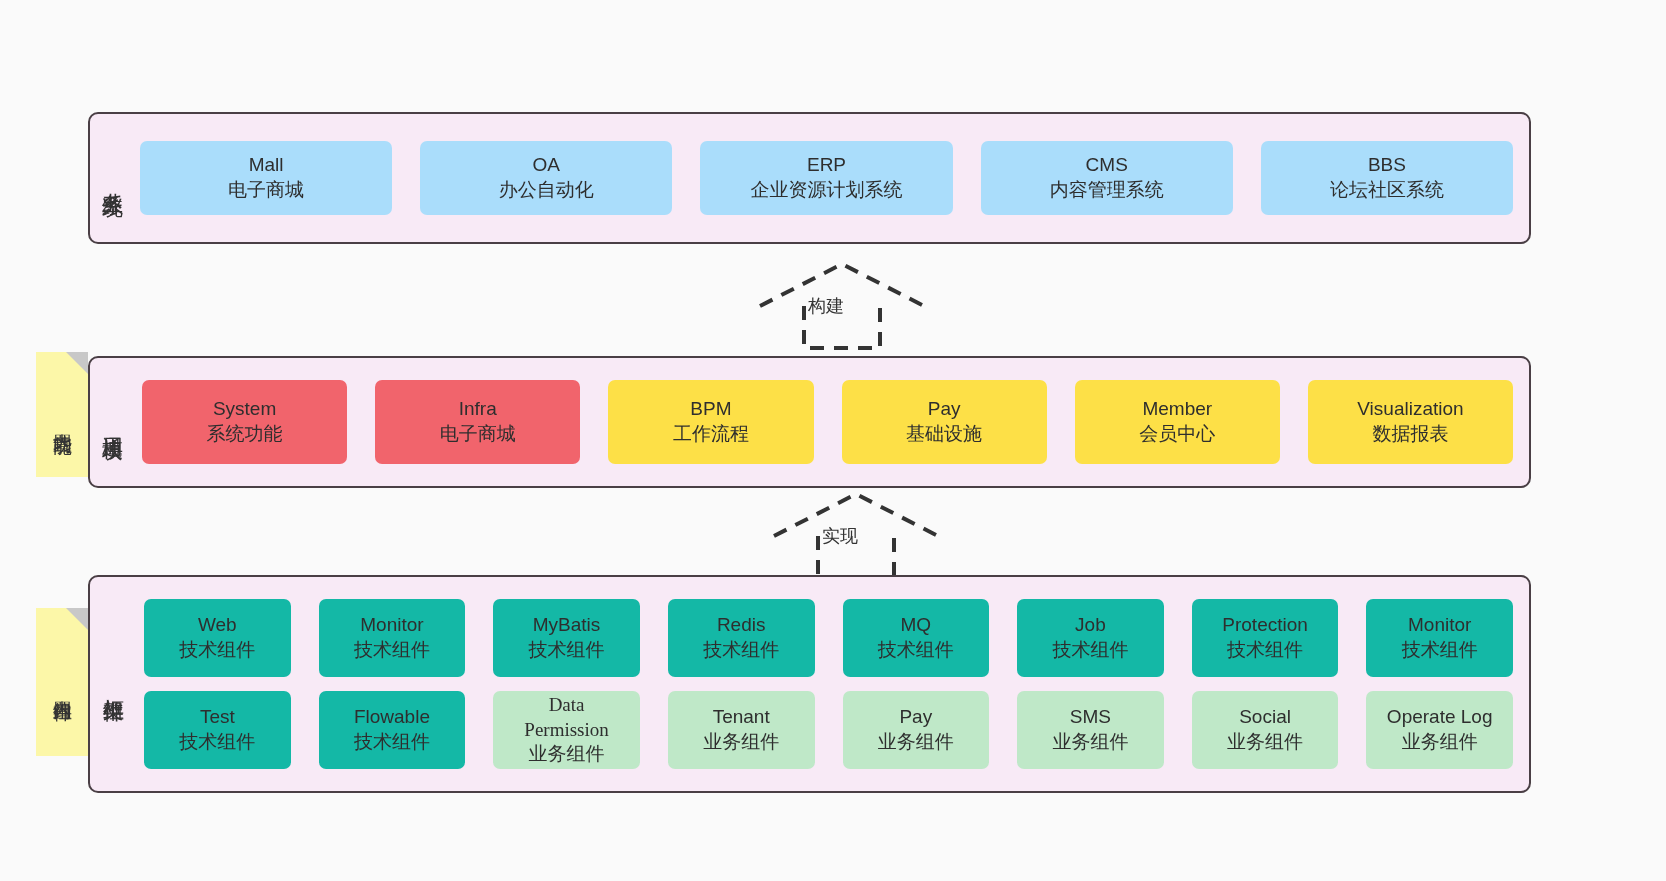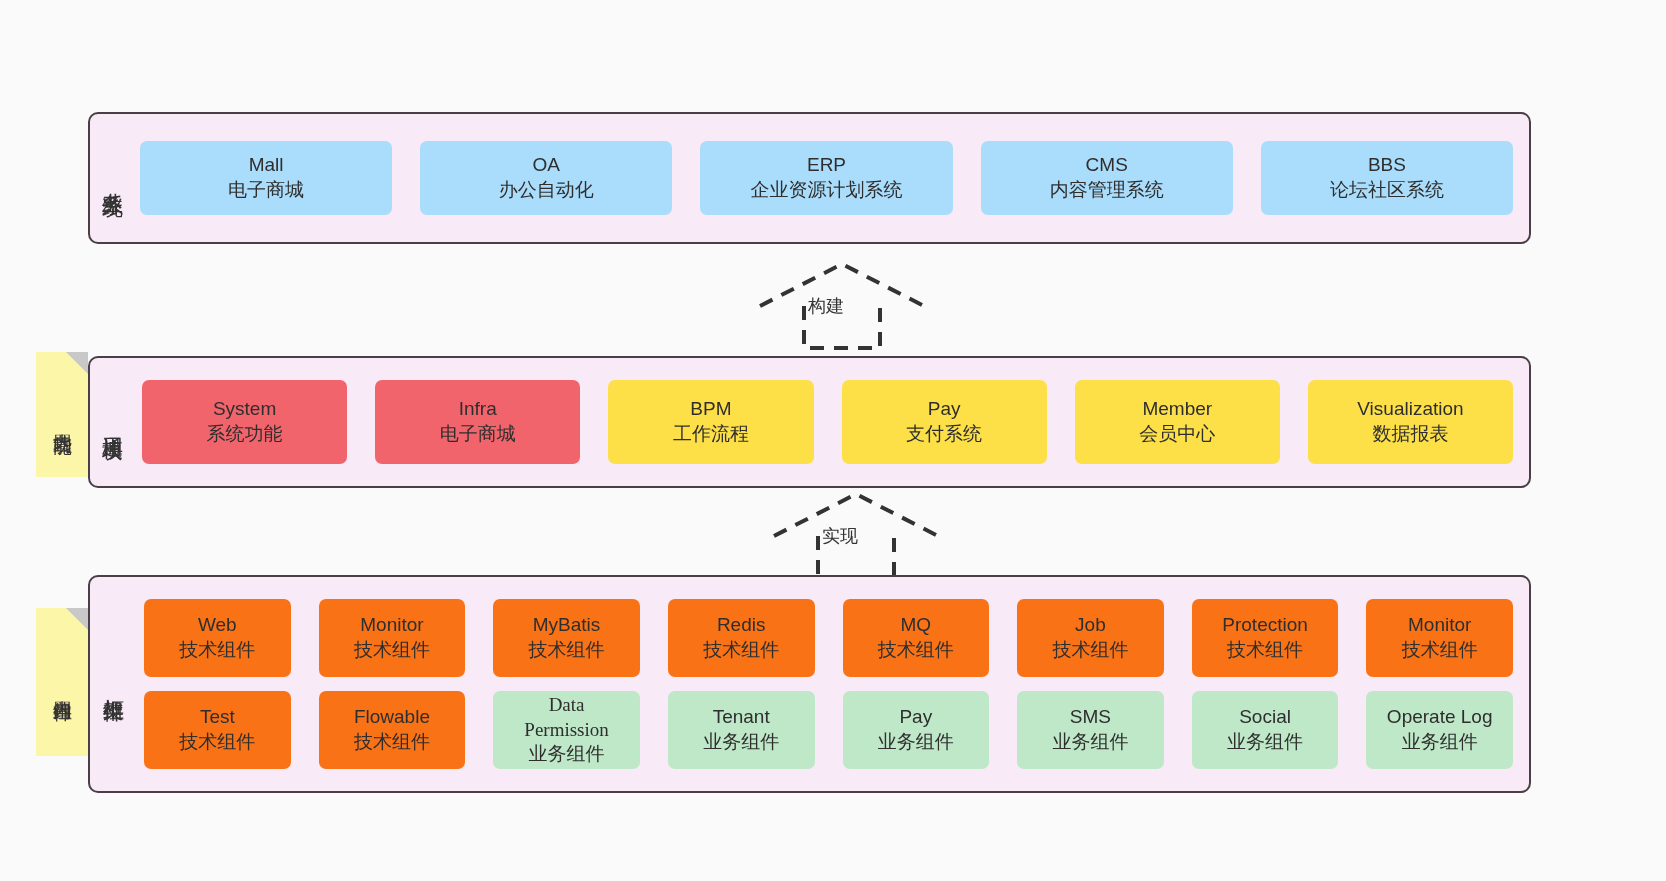--- a/index.html
+++ b/index.html
@@ -78,21 +78,21 @@
     padding: 6px 4px;
     user-select: none;
   }
   .cell .c-en { white-space: nowrap; }
   .cell .c-cn { white-space: nowrap; }
 
   
   .c-blue       { background: #aaddfb; }
   .c-red        { background: #f1646c; }
   .c-pink       { background: #fde047; }
-  .c-green      { background: #f97316; }
+  .c-green      { background: #14b8a6; }
   .c-lightgreen { background: #bfe8c8; }
 
   
   #layer-business  { left: 88px;  top: 112px; width: 1443px; height: 132px; }
   #layer-common    { left: 88px;  top: 348px; width: 1443px; height: 132px; margin-top: 8px; }
   #layer-framework { left: 88px;  top: 575px; width: 1443px; height: 218px; }
 
   #layer-business .layer-body  { padding-left: 6px; }
   #layer-framework .layer-body { gap: 14px; }
   #layer-framework .layer-title { width: 46px; }
@@ -204,21 +204,21 @@
         <div class="cell c-red">
           <span class="c-en">Infra</span>
           <span class="c-cn">电子商城</span>
         </div>
         <div class="cell c-pink">
           <span class="c-en">BPM</span>
           <span class="c-cn">工作流程</span>
         </div>
         <div class="cell c-pink">
           <span class="c-en">Pay</span>
-          <span class="c-cn">支付系统</span>
+          <span class="c-cn">基础设施</span>
         </div>
         <div class="cell c-pink">
           <span class="c-en">Member</span>
           <span class="c-cn">会员中心</span>
         </div>
         <div class="cell c-pink">
           <span class="c-en">Visualization</span>
           <span class="c-cn">数据报表</span>
         </div>
       </div>

